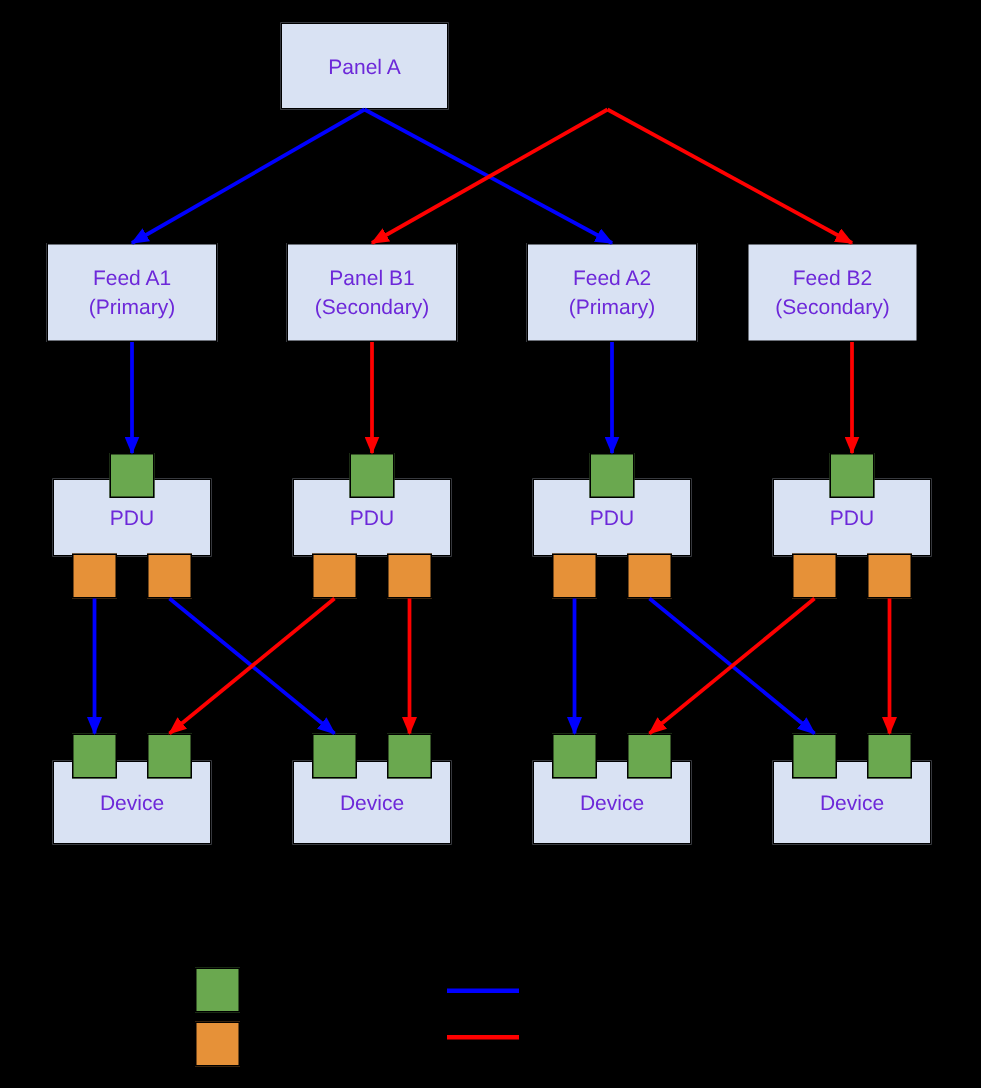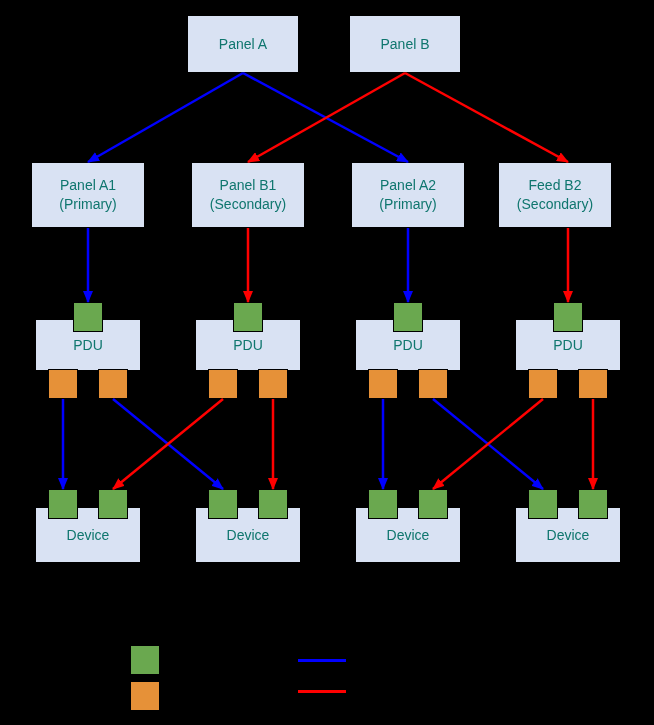--- a/index.html
+++ b/index.html
@@ -14,21 +14,21 @@
   #diagram {
     position: relative;
     width: 654px;
     height: 725px;
     background: #000000;
   }
   .node {
     position: absolute;
     background: #d9e2f3;
     border: 1px solid #000000;
-    color: #0f766e;
+    color: #6d28d9;
     display: flex;
     flex-direction: column;
     align-items: center;
     justify-content: center;
     font-size: 14px;
     line-height: 1.35;
     text-align: center;
     box-sizing: border-box;
   }
   .port {
@@ -64,34 +64,31 @@
   .legend-line-secondary { background: #ff0000; }
 </style>
 </head>
 <body>
 
 <div id="diagram">
 
   <div class="node" style="left:187px; top:15px; width:112px; height:58px">
     <span>Panel A</span>
   </div>
-  <div class="node" style="left:349px; top:15px; width:112px; height:58px">
-    <span>Panel B</span>
-  </div>
 
   <div class="node" style="left:31px; top:162px; width:114px; height:66px">
-    <span>Panel A1</span>
+    <span>Feed A1</span>
     <span>(Primary)</span>
   </div>
   <div class="node" style="left:191px; top:162px; width:114px; height:66px">
     <span>Panel B1</span>
     <span>(Secondary)</span>
   </div>
   <div class="node" style="left:351px; top:162px; width:114px; height:66px">
-    <span>Panel A2</span>
+    <span>Feed A2</span>
     <span>(Primary)</span>
   </div>
   <div class="node" style="left:498px; top:162px; width:114px; height:66px">
     <span>Feed B2</span>
     <span>(Secondary)</span>
   </div>
 
   <div class="node" style="left:35px; top:319px; width:106px; height:52px">
     <span>PDU</span>
   </div>

